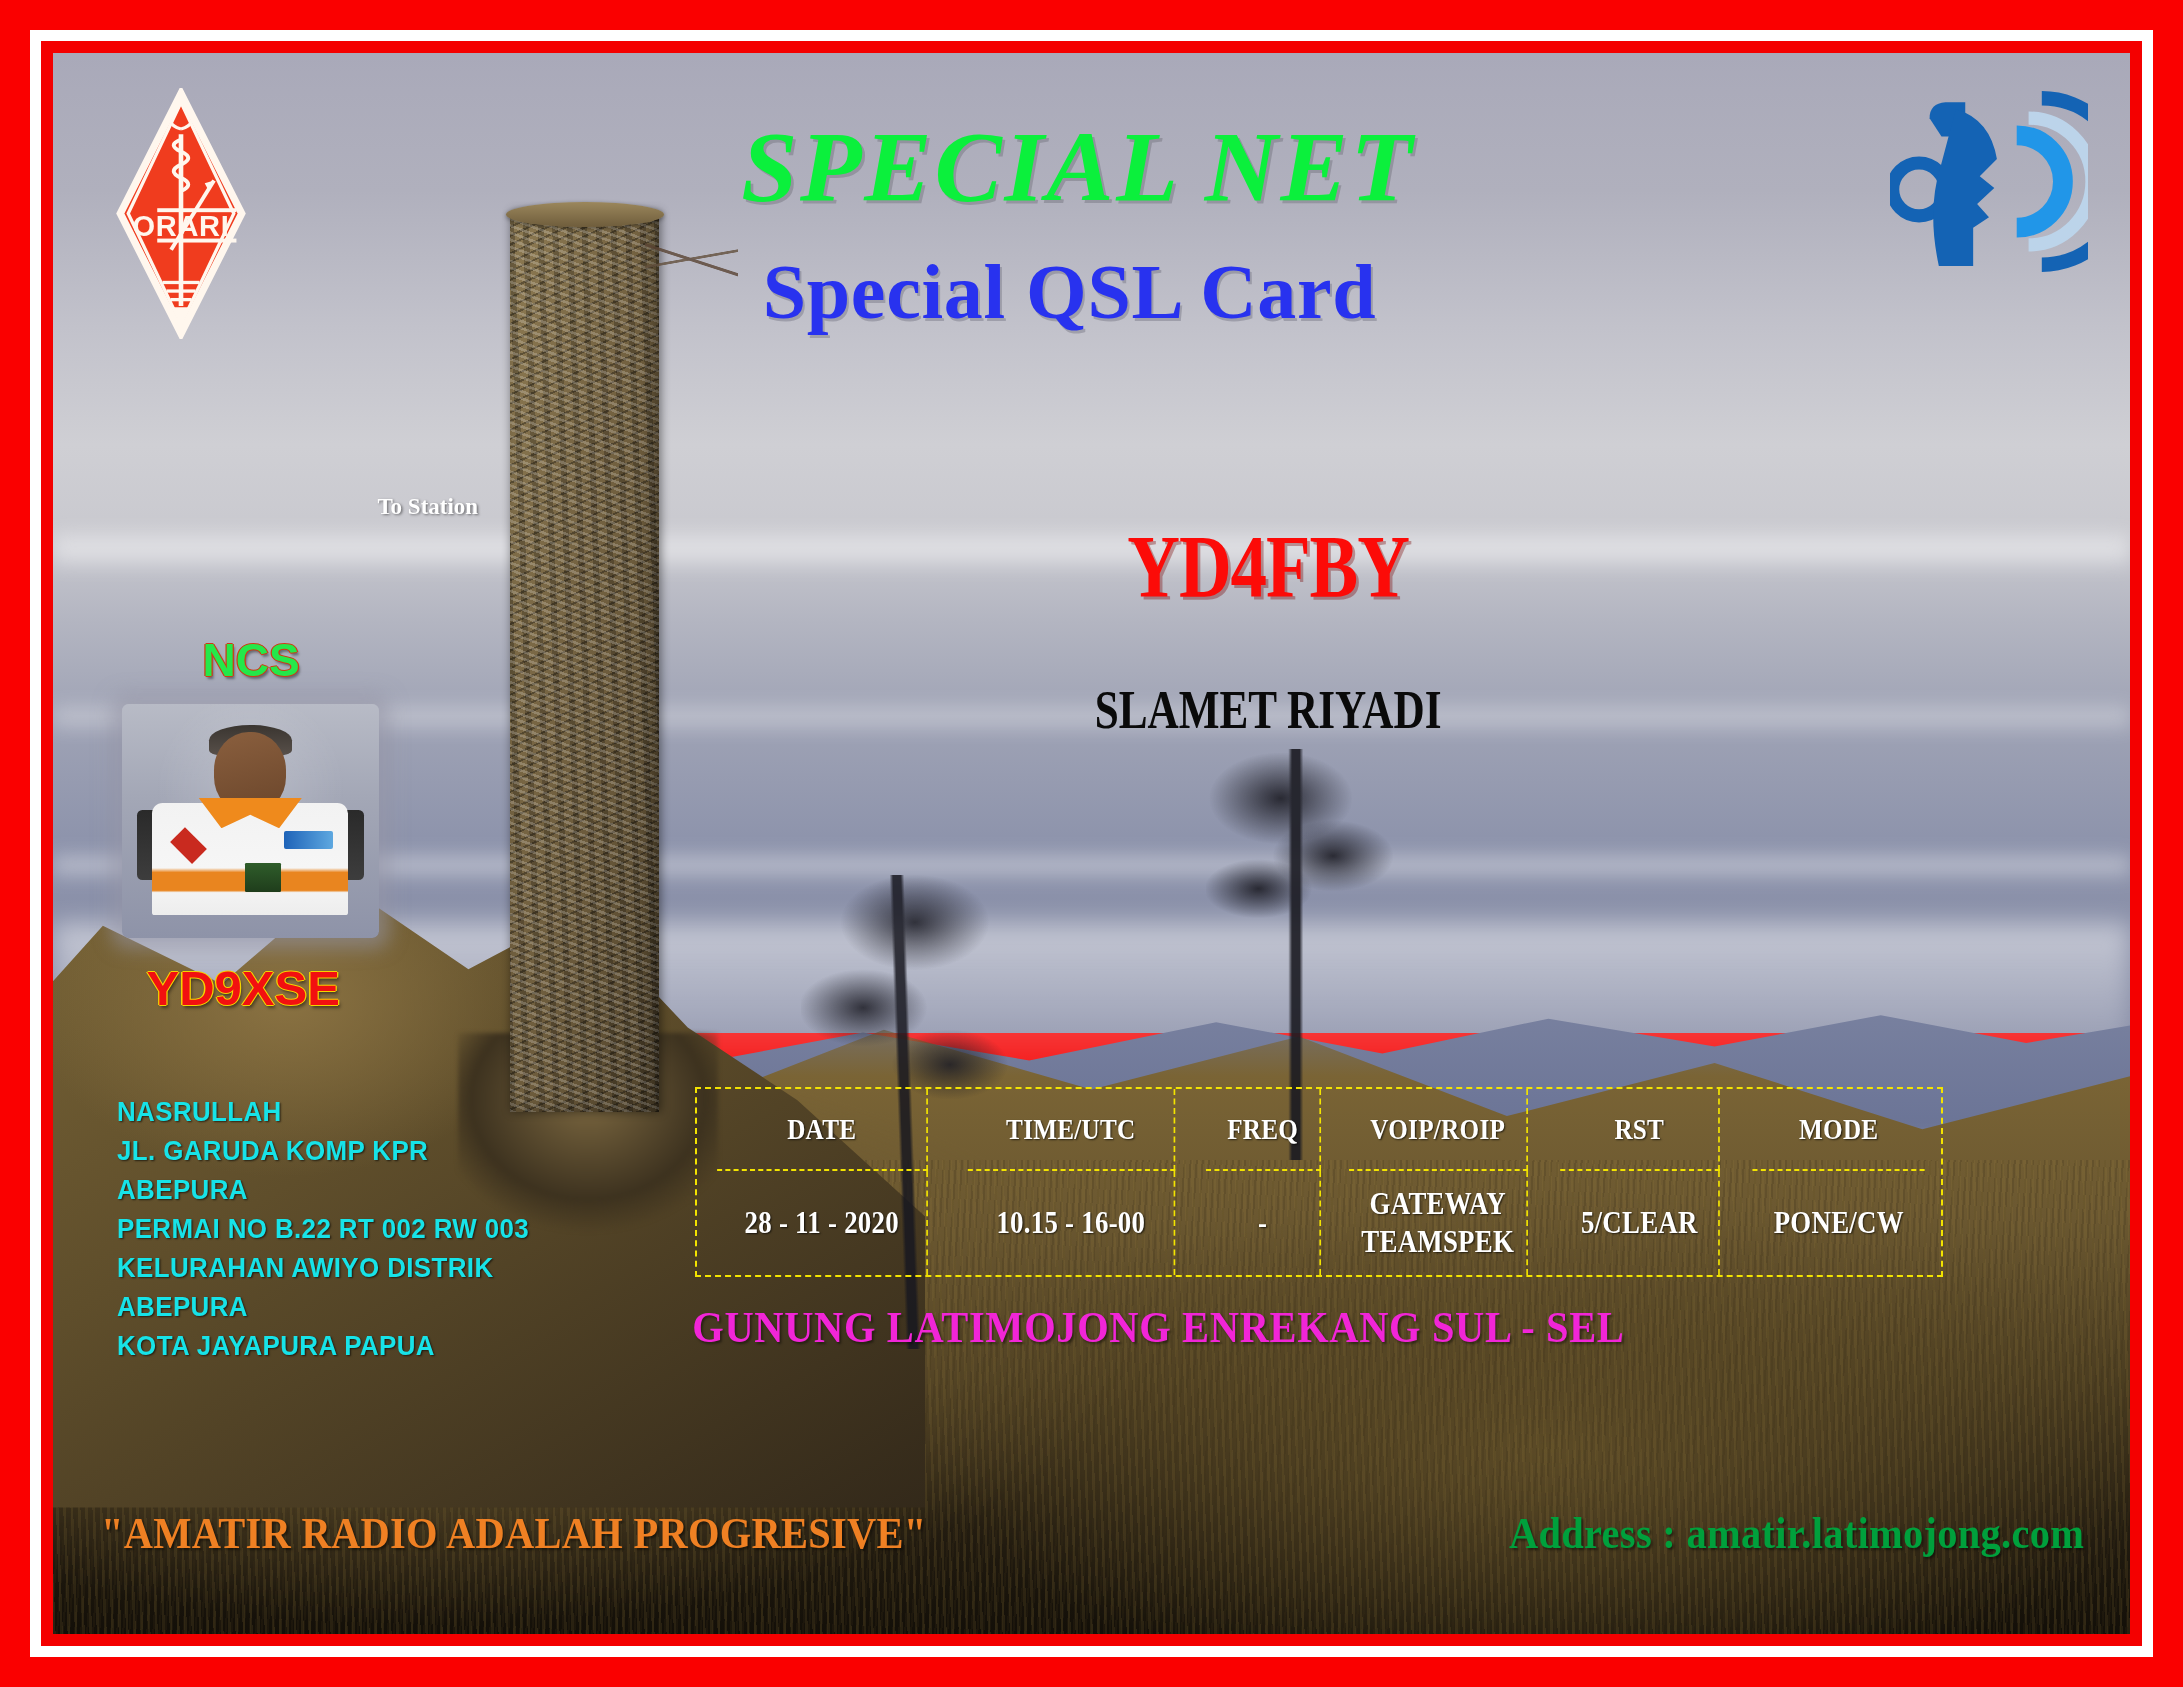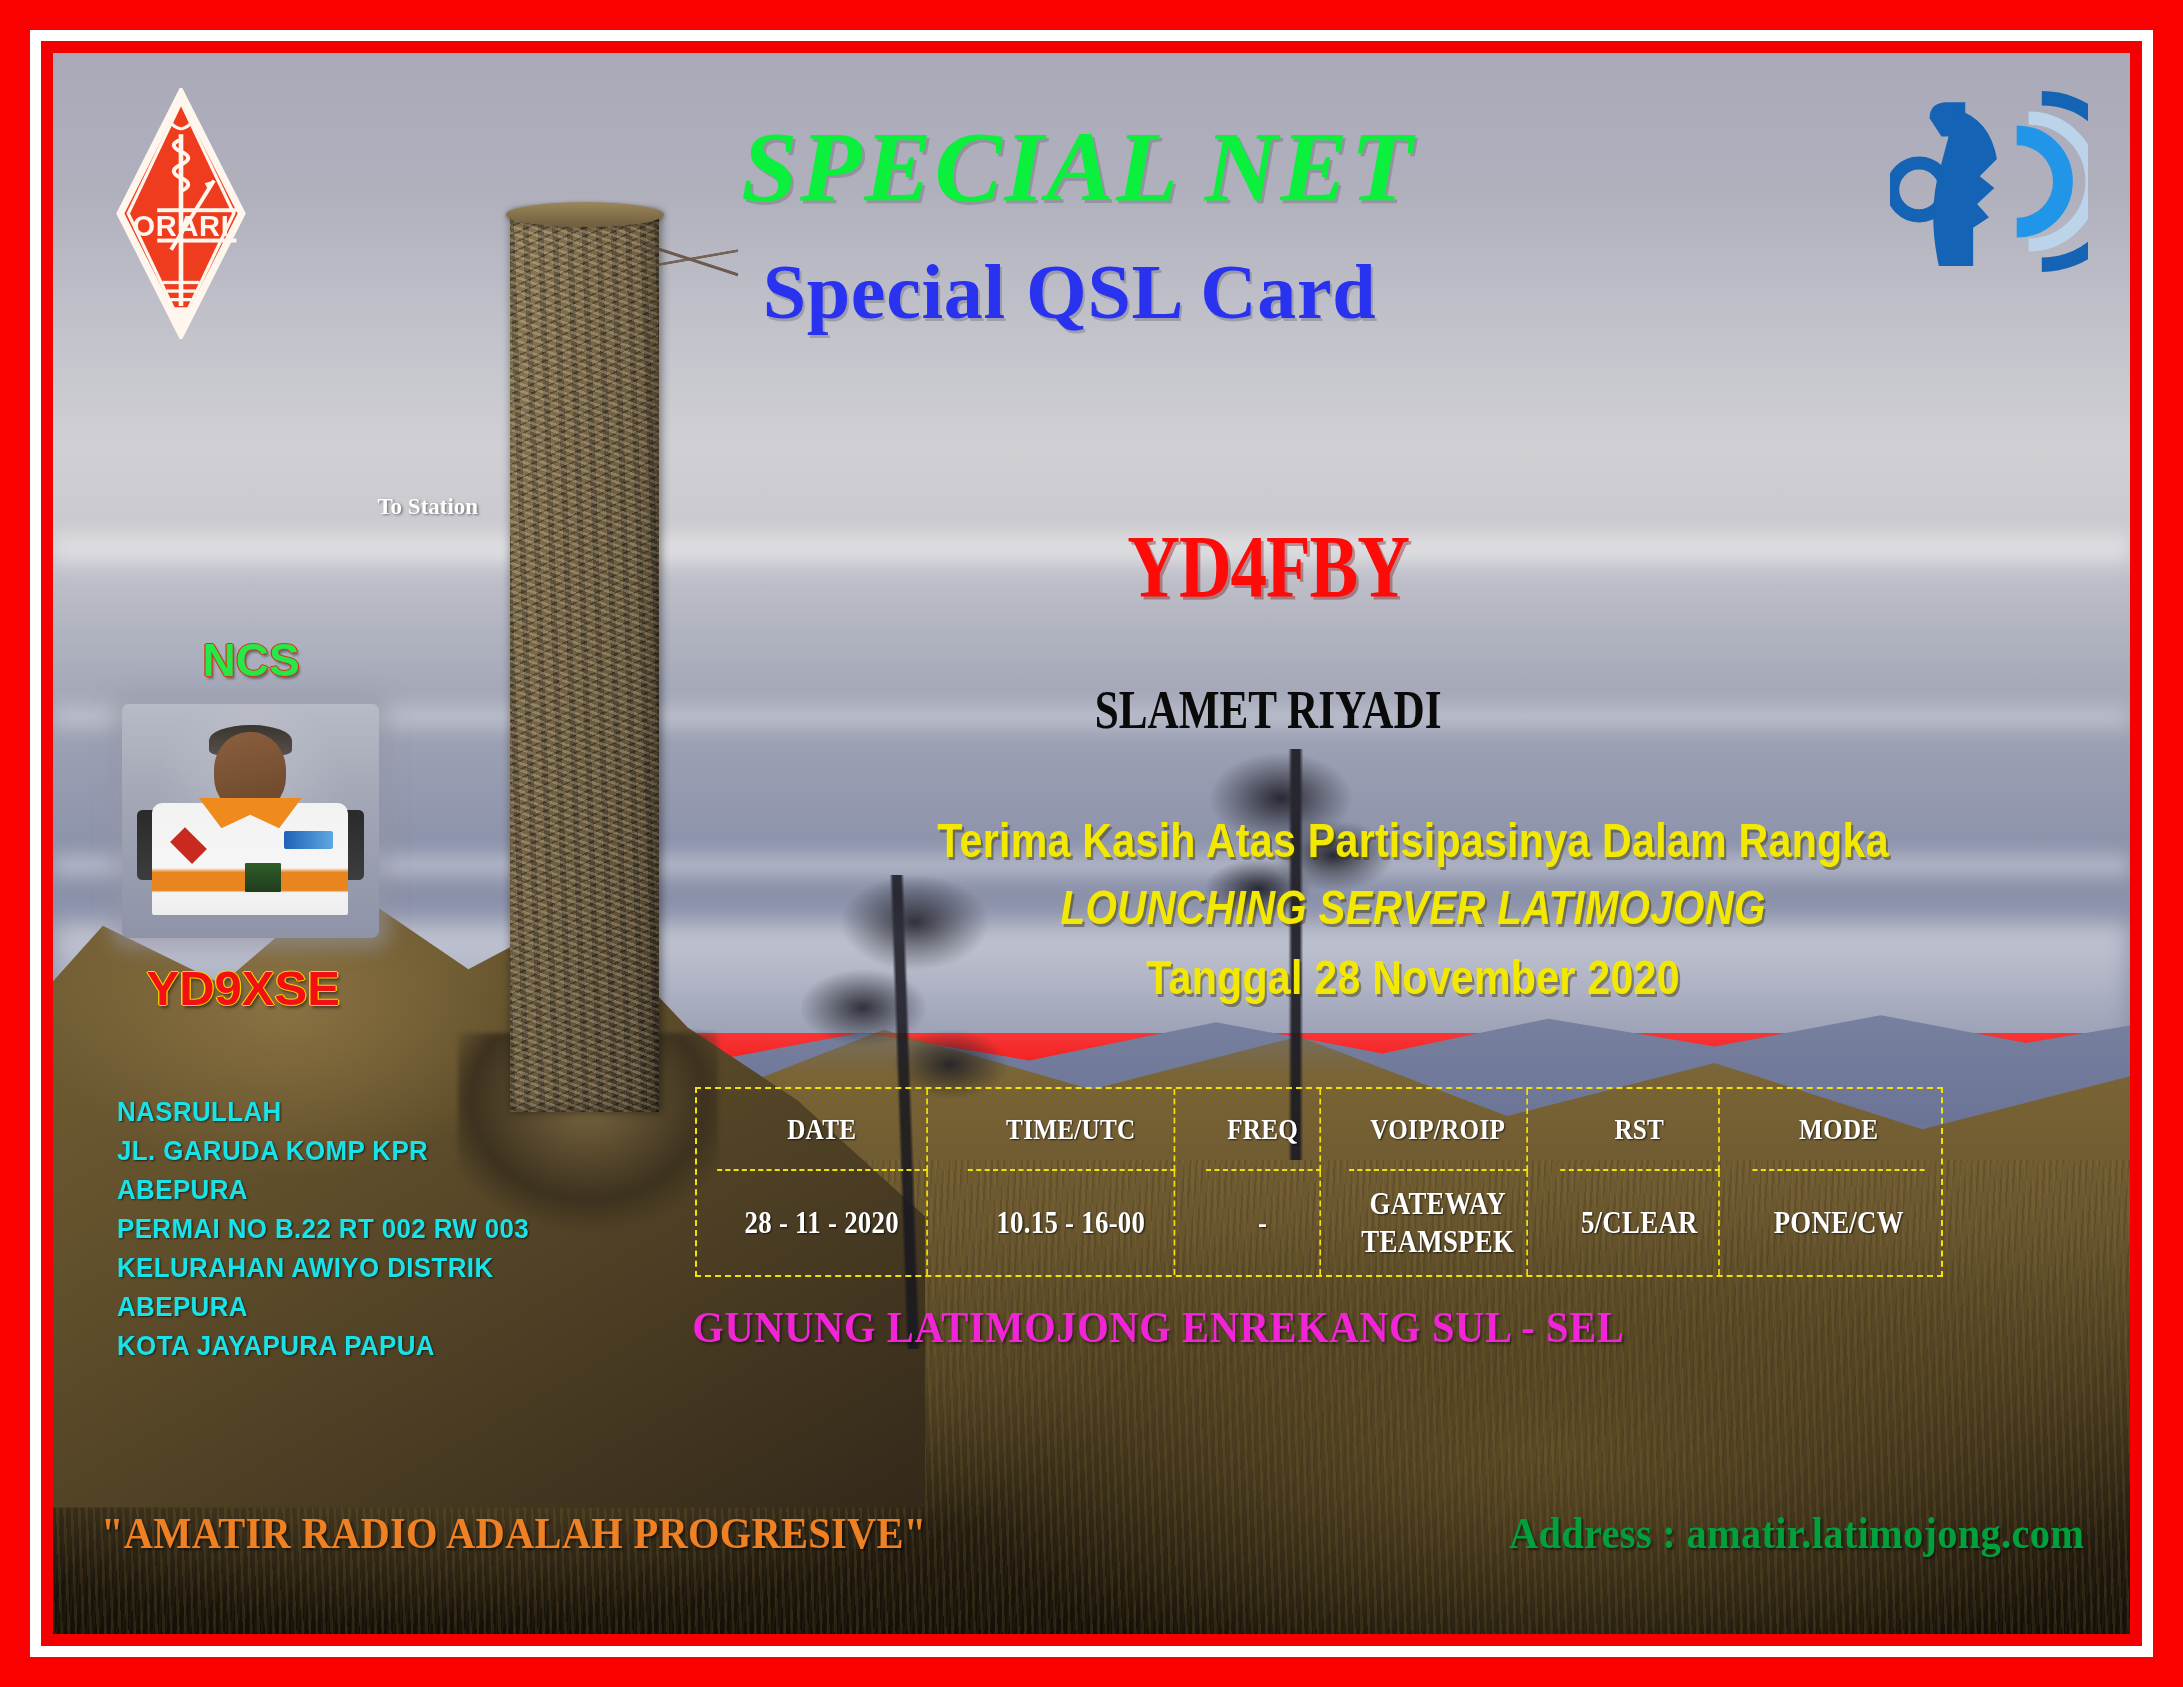--- a/index.html
+++ b/index.html
@@ -412,25 +412,20 @@
         </svg>
       </div>
 
       <div class="title-net">SPECIAL NET</div>
       <div class="title-qsl">Special QSL Card</div>
 
       <div class="to-station">To Station</div>
       <div class="callsign">YD4FBY</div>
       <div class="opname">SLAMET RIYADI</div>
 
-      <div class="thanks">
-        <div class="ln ln1">Terima Kasih Atas Partisipasinya Dalam Rangka</div>
-        <div class="ln ln2">LOUNCHING SERVER LATIMOJONG</div>
-        <div class="ln ln3">Tanggal  28  November  2020</div>
-      </div>
 
       <div class="ncs-label">NCS</div>
       <div class="op-photo">
         <div class="hair"></div>
         <div class="head"></div>
         <div class="sleeveL"></div>
         <div class="sleeveR"></div>
         <div class="shirt"></div>
         <div class="collar"></div>
         <div class="badge"></div>

